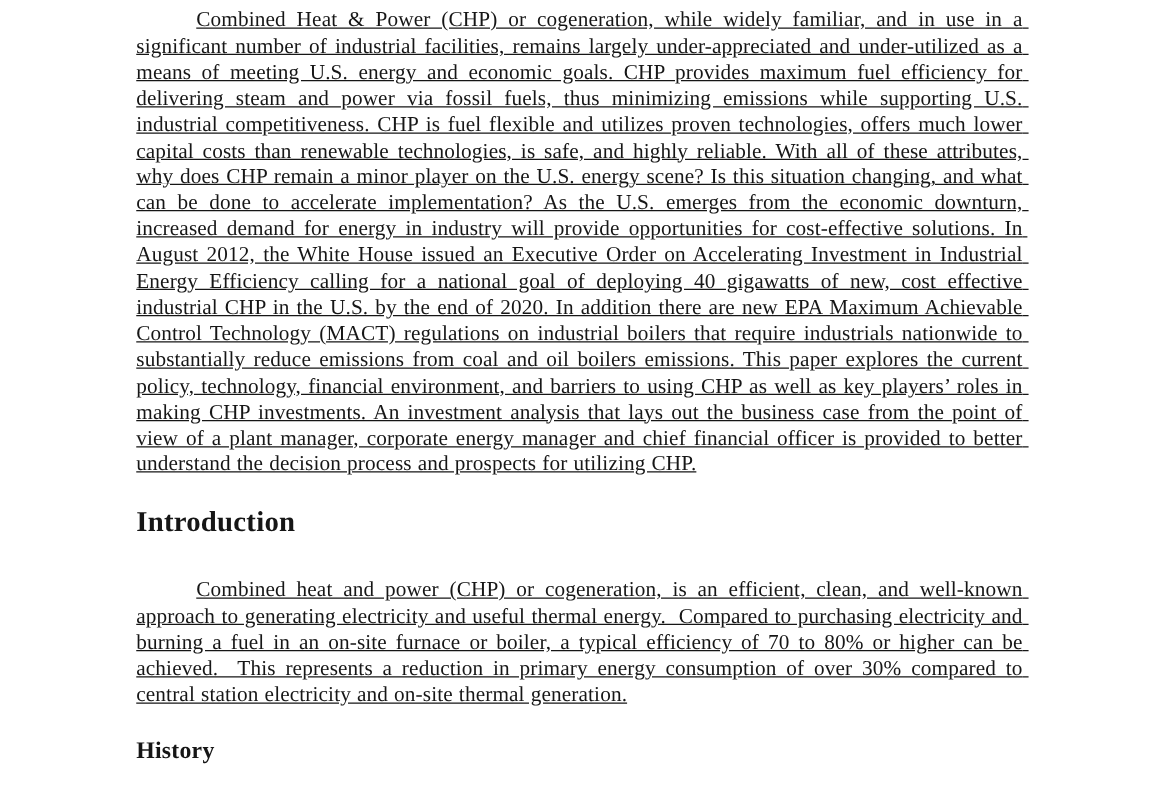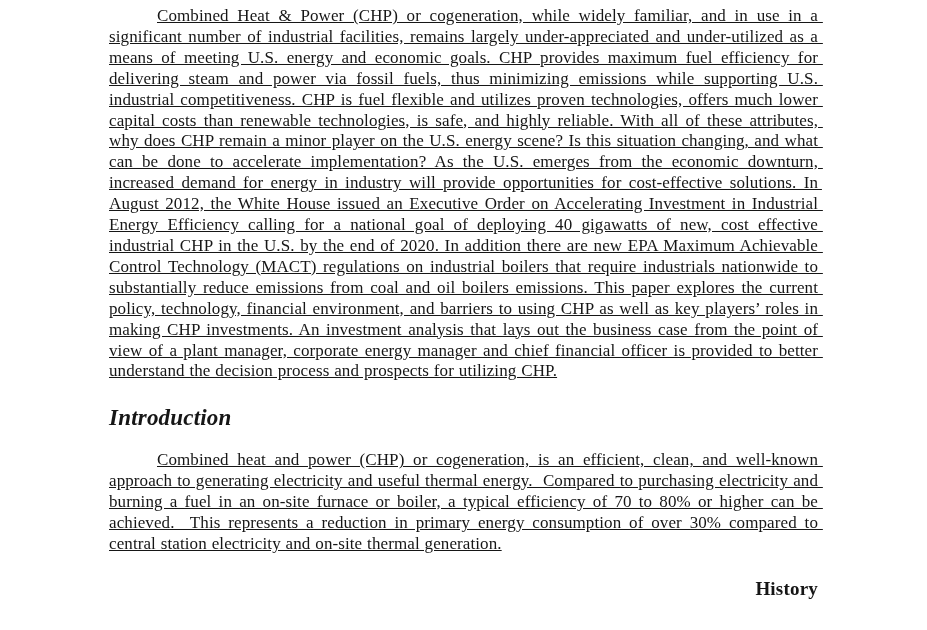--- a/index.html
+++ b/index.html
@@ -27,34 +27,32 @@
     font-size: 17px;
     line-height: 20.9px;
     text-align: justify;
     text-indent: 48px;
     white-space: pre-wrap;
     letter-spacing: 0.1px;
     word-spacing: 0.5px;
     text-decoration: underline;
   }
   .h-main {
-    margin: 24px 0 20px 0;
+    margin: 24px 0 32px 0;
     font-size: 23px;
     line-height: 24px;
     font-weight: bold;
     letter-spacing: 0.2px;
-    font-style: italic;
   }
   .h-sub {
     margin: 23px 0 0 0;
     font-size: 19px;
     line-height: 21px;
     font-weight: bold;
     letter-spacing: 0.2px;
-    text-align: right;
   }
 </style>
 </head>
 <body>
 
 <div class="page">
 
   <p class="body-par">Combined Heat &amp; Power (CHP) or cogeneration, while widely familiar, and in use in a significant number of industrial facilities, remains largely under-appreciated and under-utilized as a means of meeting U.S. energy and economic goals. CHP provides maximum fuel efficiency for delivering steam and power via fossil fuels, thus minimizing emissions while supporting U.S. industrial competitiveness. CHP is fuel flexible and utilizes proven technologies, offers much lower capital costs than renewable technologies, is safe, and highly reliable. With all of these attributes, why does CHP remain a minor player on the U.S. energy scene? Is this situation changing, and what can be done to accelerate implementation? As the U.S. emerges from the economic downturn, increased demand for energy in industry will provide opportunities for cost-effective solutions. In August 2012, the White House issued an Executive Order on Accelerating Investment in Industrial Energy Efficiency calling for a national goal of deploying 40 gigawatts of new, cost effective industrial CHP in the U.S. by the end of 2020. In addition there are new EPA Maximum Achievable Control Technology (MACT) regulations on industrial boilers that require industrials nationwide to substantially reduce emissions from coal and oil boilers emissions. This paper explores the current policy, technology, financial environment, and barriers to using CHP as well as key players’ roles in making CHP investments. An investment analysis that lays out the business case from the point of view of a plant manager, corporate energy manager and chief financial officer is provided to better understand the decision process and prospects for utilizing CHP.</p>
 
   <h1 class="h-main">Introduction</h1>

